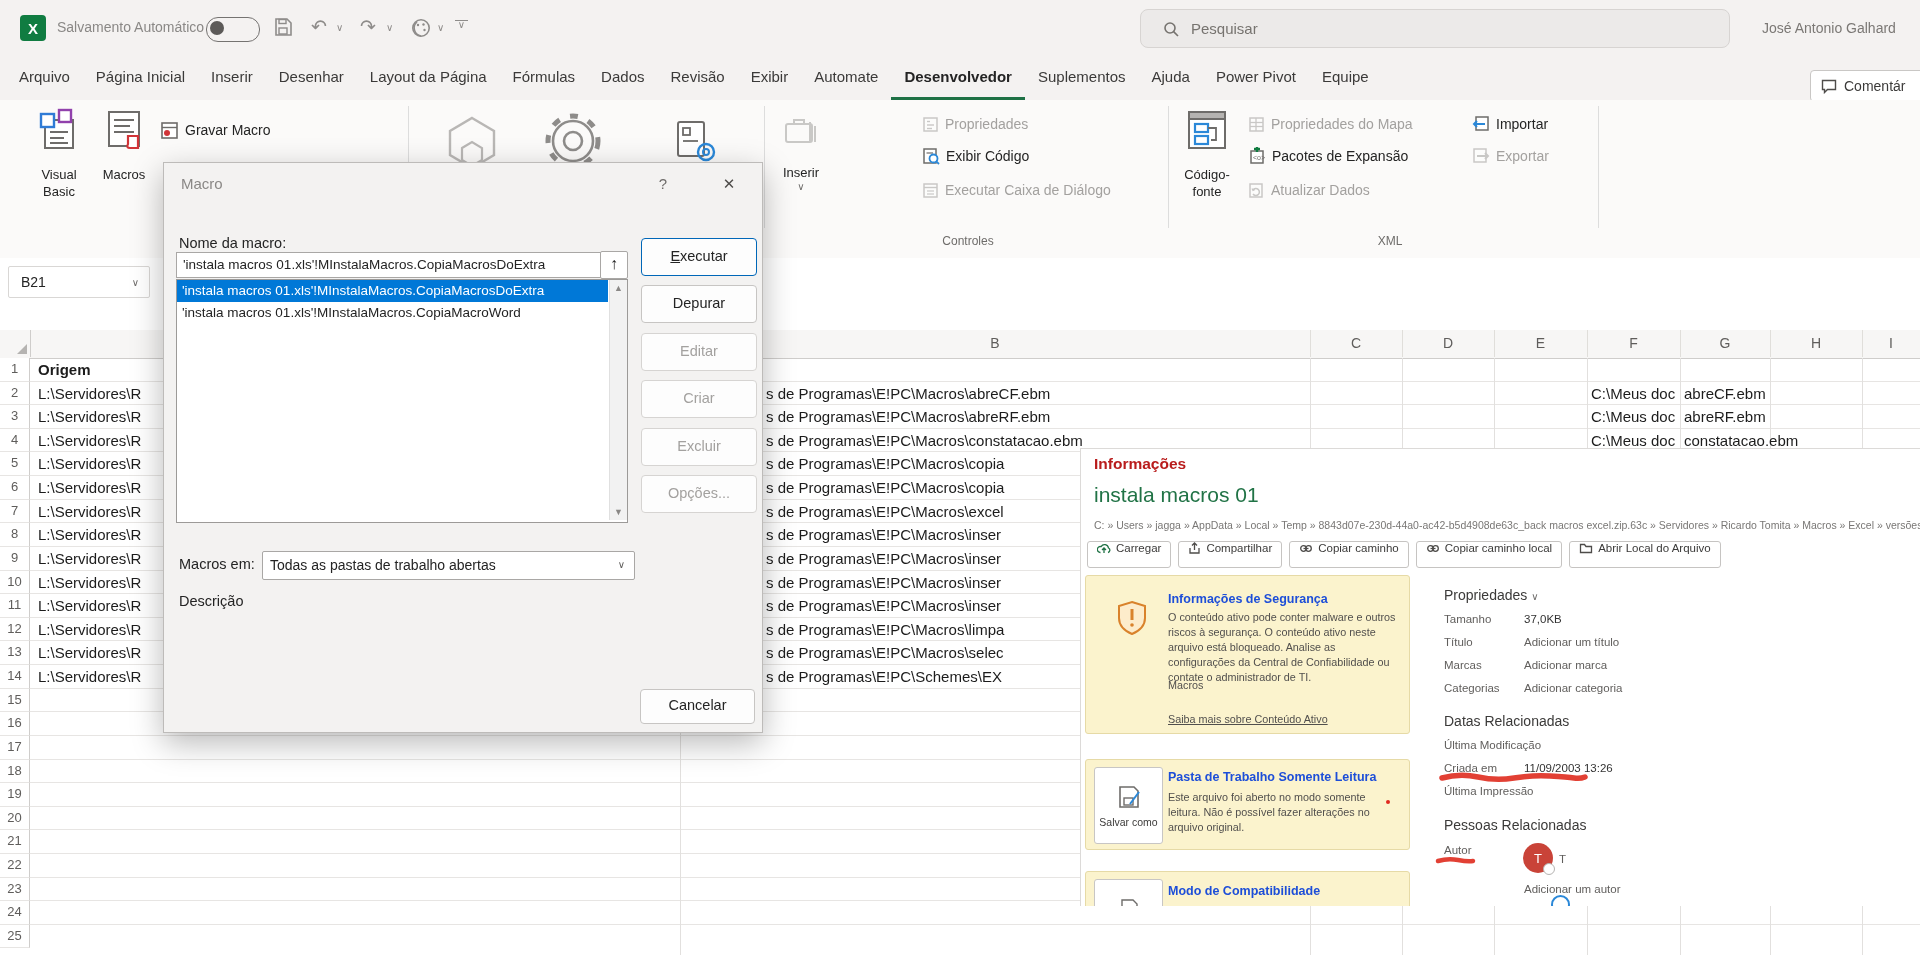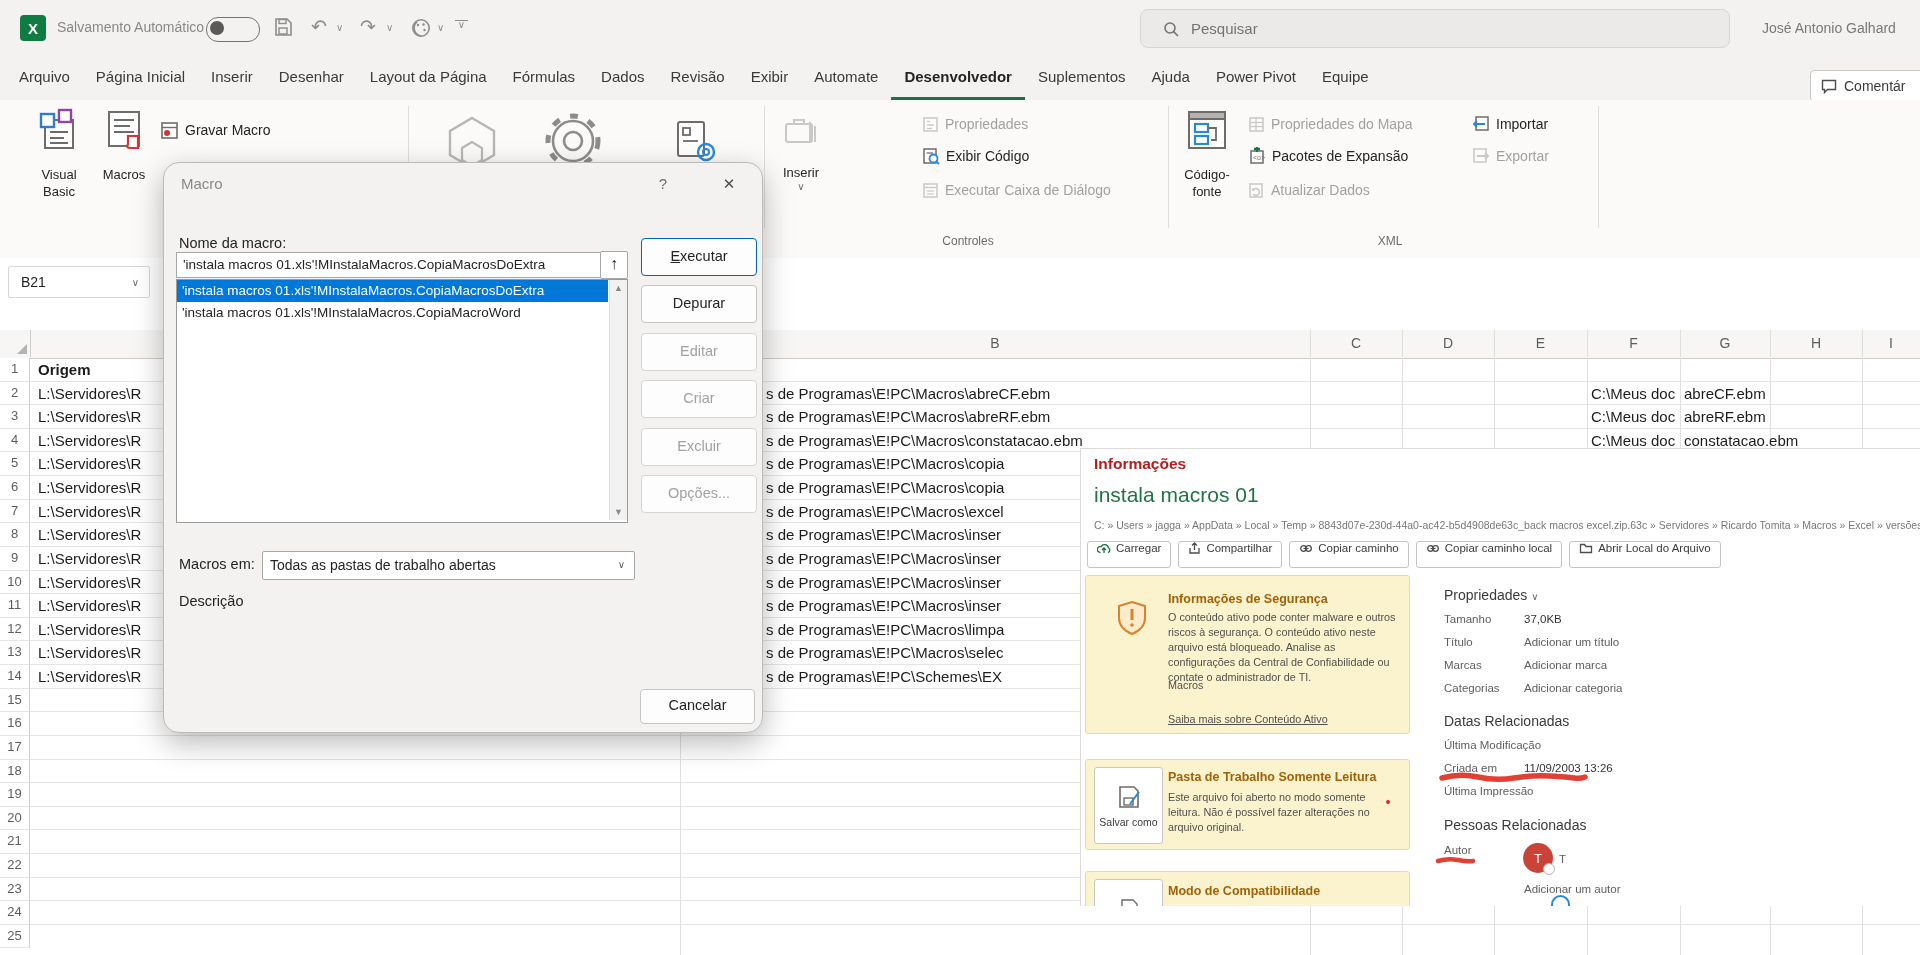--- a/index.html
+++ b/index.html
@@ -64,21 +64,21 @@
   .rownum{position:absolute;left:0;width:29px;text-align:center;font-size:13px;color:#5f5d5b;
           border-right:1px solid #cfcdcb;border-bottom:1px solid #e7e5e3;background:#fff}
   .gridlines{left:30px;top:358px;width:1890px;height:597px;
      background:repeating-linear-gradient(to bottom,transparent 0 22.62px,#e7e5e3 22.62px 23.62px)}
   .vline{position:absolute;top:358px;width:1px;height:597px;background:#e2e0de}
   .cell{position:absolute;height:23.62px;line-height:23.62px;font-size:15px;color:#1c1c1c;white-space:nowrap}
   .cell.bold{font-weight:bold}
   .cell.clip{overflow:hidden}
   
   .dialog{left:163px;top:162px;width:598px;height:569px;background:#f3f2f1;border:1px solid #bdbbb9;
-          border-radius:16px;box-shadow:0 10px 30px rgba(0,0,0,.28);z-index:50}
+          border-radius:0;box-shadow:0 10px 30px rgba(0,0,0,.28);z-index:50}
   .dlg-title{left:17px;top:12px;font-size:15px;color:#8a8886}
   .dlg-help{left:488px;top:12px;font-size:15px;color:#6e6c6a;width:22px;text-align:center}
   .dlg-close{left:552px;top:12px;font-size:15px;color:#4e4c4a;width:26px;text-align:center}
   .dlg-lbl{font-size:14.5px;color:#242424}
   .dlg-input{left:12px;top:89px;width:420px;height:24px;background:#fff;border:1px solid #a9a7a5;
              font-size:13.5px;line-height:24px;padding-left:6px;white-space:nowrap;overflow:hidden}
   .dlg-up{left:436px;top:88px;width:26px;height:26px;background:#fff;border:1px solid #a9a7a5;border-radius:2px;
           font-size:16px;font-weight:bold;text-align:center;line-height:24px}
   .dlg-list{left:12px;top:116px;width:450px;height:242px;background:#fff;border:1px solid #9c9a98}
   .dlg-item{height:22px;line-height:22px;font-size:13.5px;padding-left:5px;white-space:nowrap;overflow:hidden;width:426px}
@@ -99,21 +99,21 @@
   .infopanel{left:1080px;top:448px;width:840px;height:457px;background:#fff;z-index:40;overflow:hidden;
              border-left:1px solid #dcdad8;border-top:1px solid #dcdad8}
   .ip-h{left:13px;top:6px;font-size:15.5px;font-weight:600;color:#b91c1c}
   .ip-file{left:13px;top:34px;font-size:21px;color:#217346}
   .ip-path{left:13px;top:70px;width:826px;font-size:10.5px;color:#797775;white-space:nowrap;overflow:hidden}
   .ip-actions{left:6px;top:92px;display:flex;gap:7px}
   .ip-abtn{height:25px;border:1px solid #c6c4c2;border-radius:3px;background:#fff;display:flex;
            align-items:flex-start;padding:0 9px;font-size:11.5px;color:#3b3a39;white-space:nowrap}
   .ip-abtn svg{margin-right:5px}
   .ybox{position:absolute;left:4px;width:323px;background:#fbf3cd;border:1px solid #e6daa6;border-radius:3px}
-  .yb-title{position:absolute;left:82px;font-size:12.5px;font-weight:bold;color:#a16207}
+  .yb-title{position:absolute;left:82px;font-size:12.5px;font-weight:bold;color:#1d4ed8}
   .yb-body{position:absolute;left:82px;width:230px;font-size:10.8px;color:#514f4d;line-height:1.4}
   .yb-link{text-decoration:underline}
   .wbtn{position:absolute;left:8px;top:7px;width:67px;background:#fff;border:1px solid #c8c6c4;border-radius:3px;
         display:flex;flex-direction:column;align-items:center;justify-content:center}
   .wbtn .t{font-size:10.5px;color:#3b3a39;margin-top:6px}
   .ip-sect{font-size:14px;color:#3b3a39}
   .ip-lbl{font-size:11.5px;color:#605e5c;white-space:nowrap}
   .ip-val{font-size:11.5px;color:#605e5c;white-space:nowrap}
   .ip-val.dark{color:#333}
   .avatar{left:442px;top:394px;width:30px;height:30px;border-radius:50%;background:#c94338;color:#fff;

